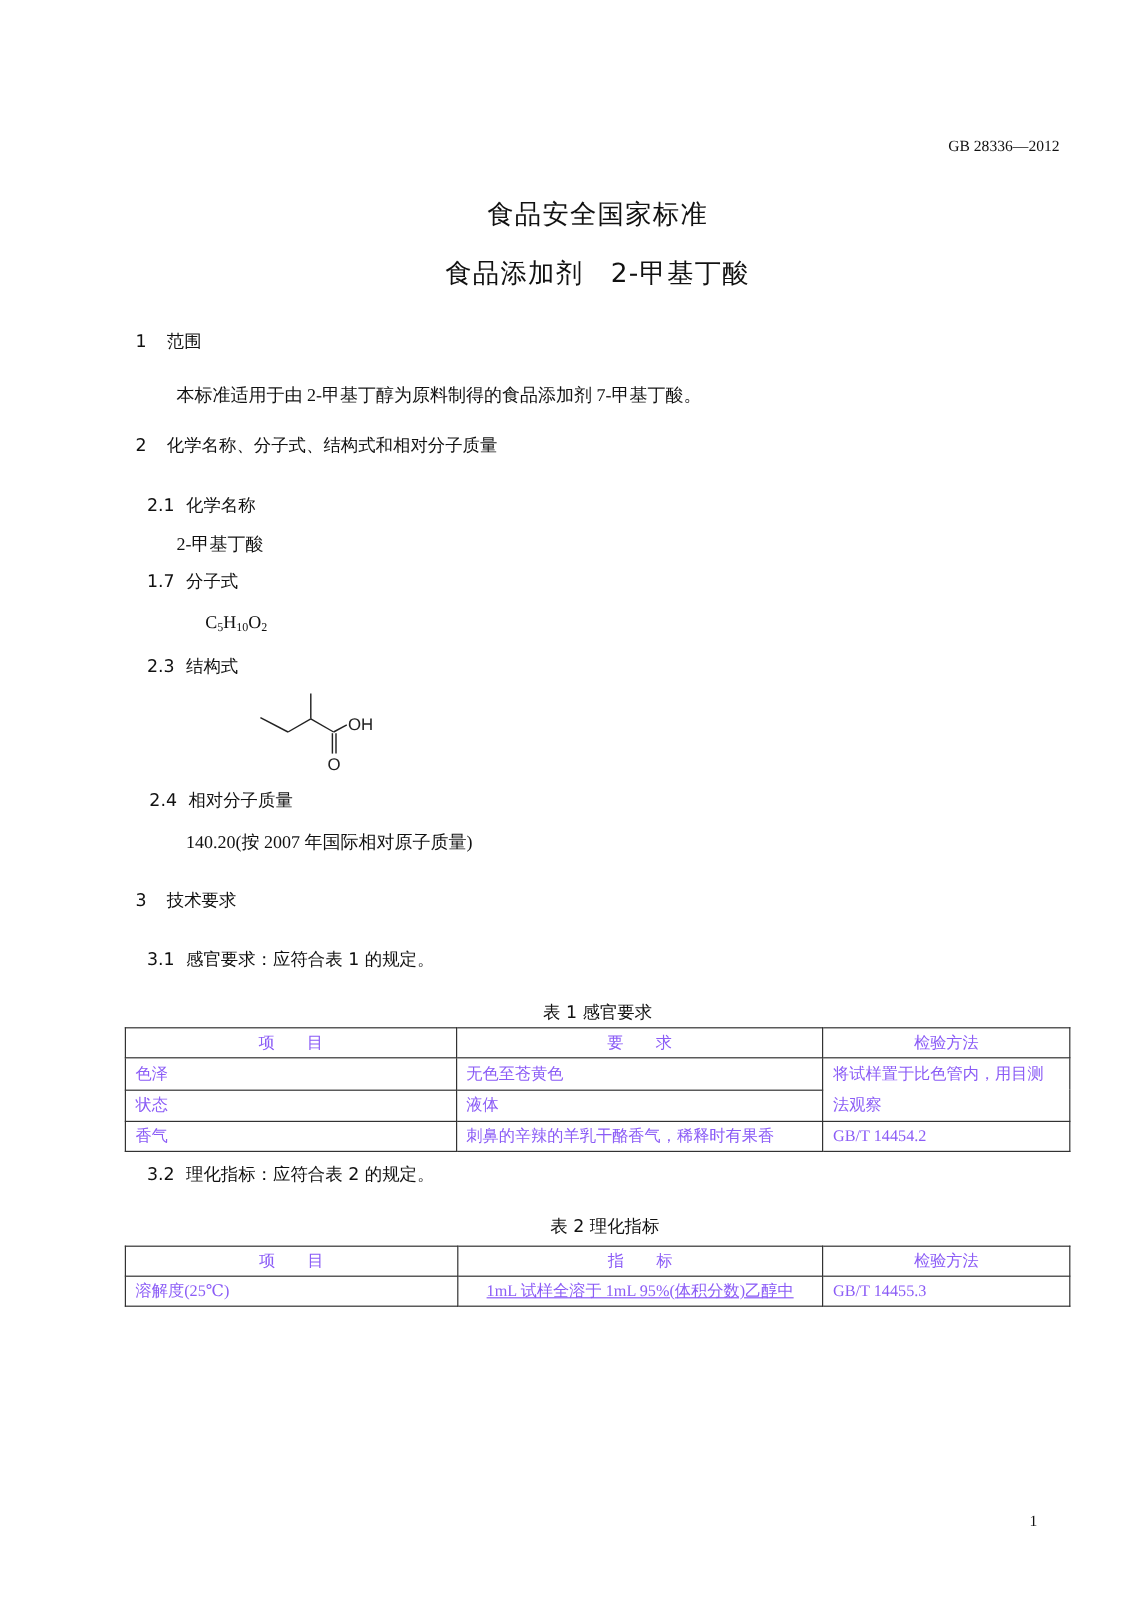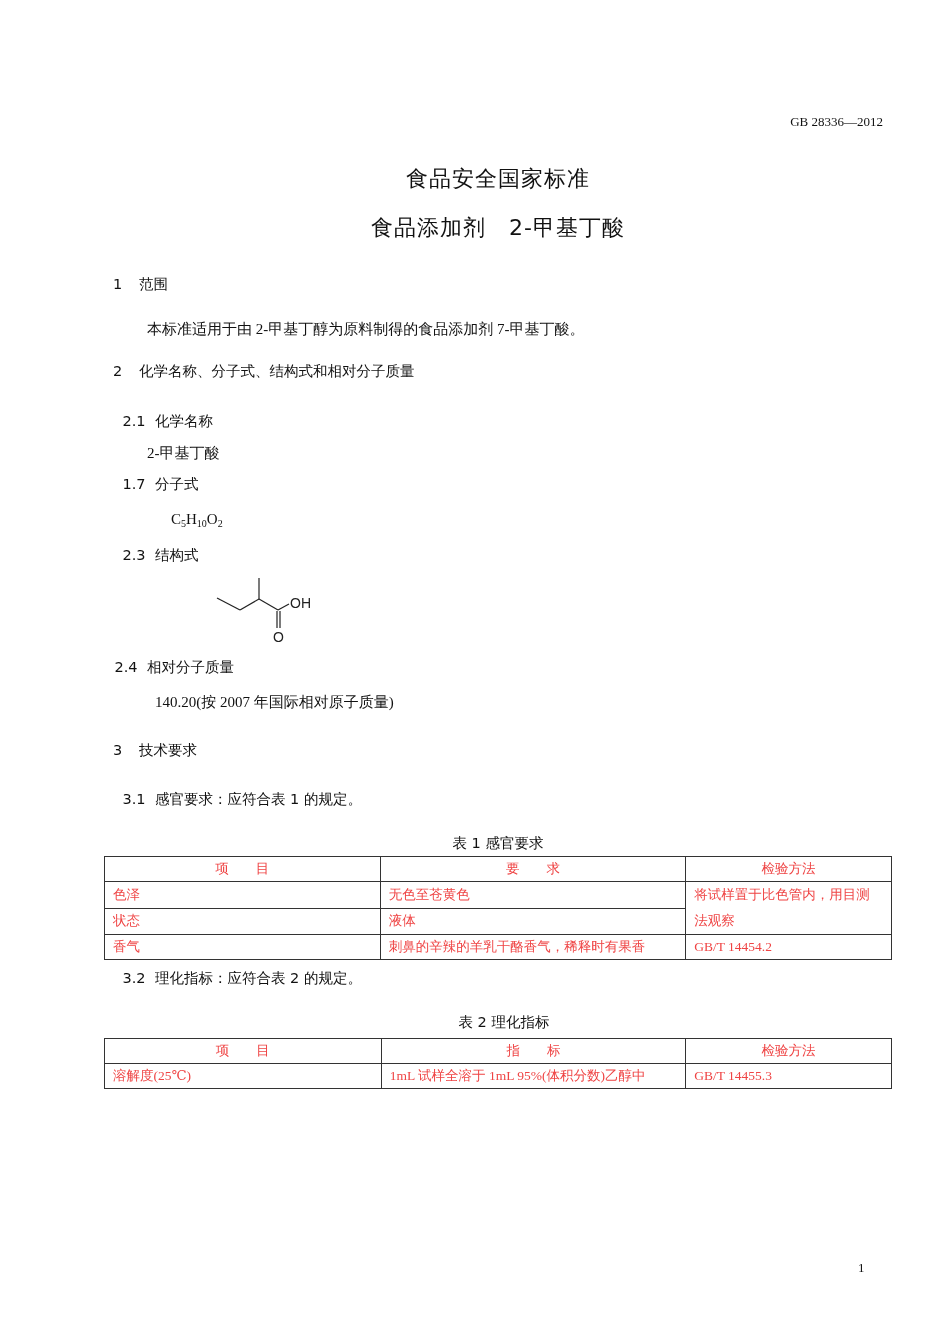--- a/index.html
+++ b/index.html
@@ -6,24 +6,24 @@
   body { width:950px; height:1344px; position:relative; overflow:hidden; color:#111; }
   .serif { font-family: "Liberation Serif", "DejaVu Serif", serif; }
   .sans { font-family: "DejaVu Sans", "Liberation Sans", sans-serif; }
   .abs { position:absolute; white-space:nowrap; }
   .std-no { right:67px; top:114px; font-size:13px; }
   .title { left:0; width:996px; text-align:center; font-size:22px; letter-spacing:1px; }
   .h1 { font-size:14.5px; }
   .h1 .num { display:inline-block; width:26px; }
   .h2 .num { display:inline-block; width:42px;text-align:center; }
   .body-text { font-size:15px; }
-  table { position:absolute; border-collapse:collapse; font-family:"Liberation Serif","DejaVu Serif",serif; font-size:13.5px; color:#ef4444; }
+  table { position:absolute; border-collapse:collapse; font-family:"Liberation Serif","DejaVu Serif",serif; font-size:13.5px; color:#8b5cf6; }
   td, th { border:1px solid #333; padding:0 8px; height:24px; font-weight:normal; vertical-align:middle; }
   th { text-align:center; }
-  td.center { text-align:left; }
+  td.center { text-align:center;text-decoration:underline; }
   .caption { font-size:14.5px; text-align:center; }
   .ge { float:right; }
   sub { font-size:10px; vertical-align:-3px; line-height:0; }
   .page-num { left:858px; top:1260px; font-size:13px; }
 </style>
 </head>
 <body>
 
 <div class="abs serif std-no">GB 28336—2012</div>
 
@@ -60,21 +60,21 @@
     <line x1="259" y1="599" x2="259" y2="578"></line>
     <line x1="259" y1="599" x2="278" y2="610"></line>
     <line x1="278" y1="610" x2="289" y2="604"></line>
     <line x1="277" y1="611" x2="277" y2="628"></line>
     <line x1="280" y1="611" x2="280" y2="628"></line>
   </g>
   <text x="290" y="608" font-family="Liberation Sans, sans-serif" font-size="14" fill="#222">OH</text>
   <text x="273" y="642" font-family="Liberation Sans, sans-serif" font-size="14" fill="#222">O</text>
 </svg>
 
-<div class="abs sans h1 h2" style="left:105px; top:658px;">
+<div class="abs sans h1 h2" style="left:115px; top:658px;">
   <span class="num">2.4</span><span>相对分子质量</span>
 </div>
 <div class="abs serif body-text" style="left:155px; top:693px;">140.20(按 2007 年国际相对原子质量)</div>
 
 <div class="abs sans h1" style="left:113px; top:741px;">
   <span class="num">3</span><span>技术要求</span>
 </div>
 <div class="abs sans h1 h2" style="left:113px; top:790px;">
   <span class="num">3.1</span><span>感官要求：应符合表 1 的规定。</span>
 </div>

